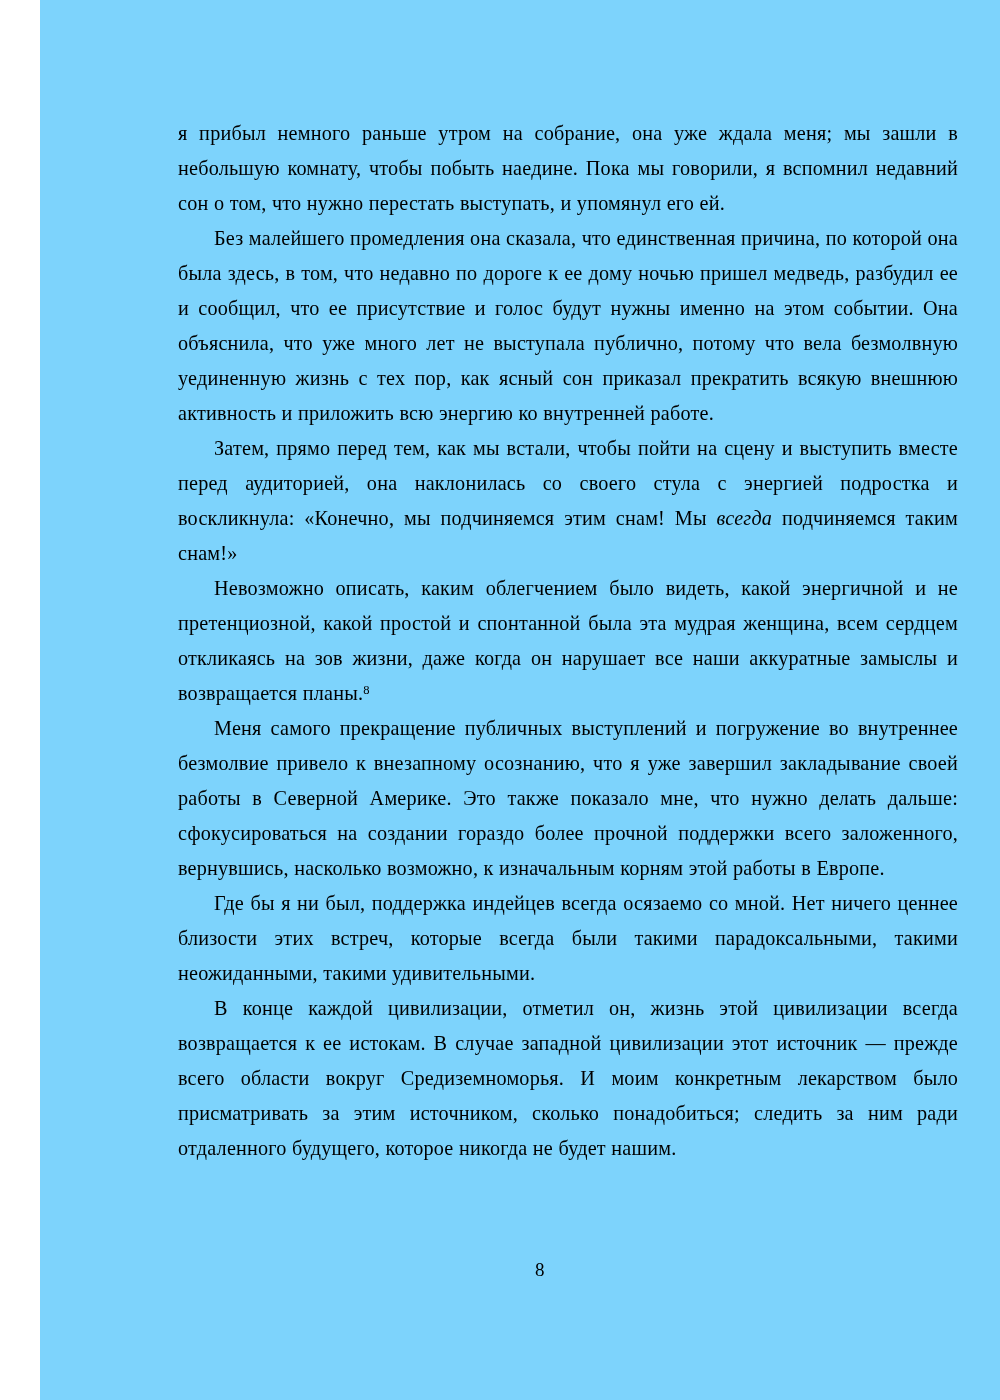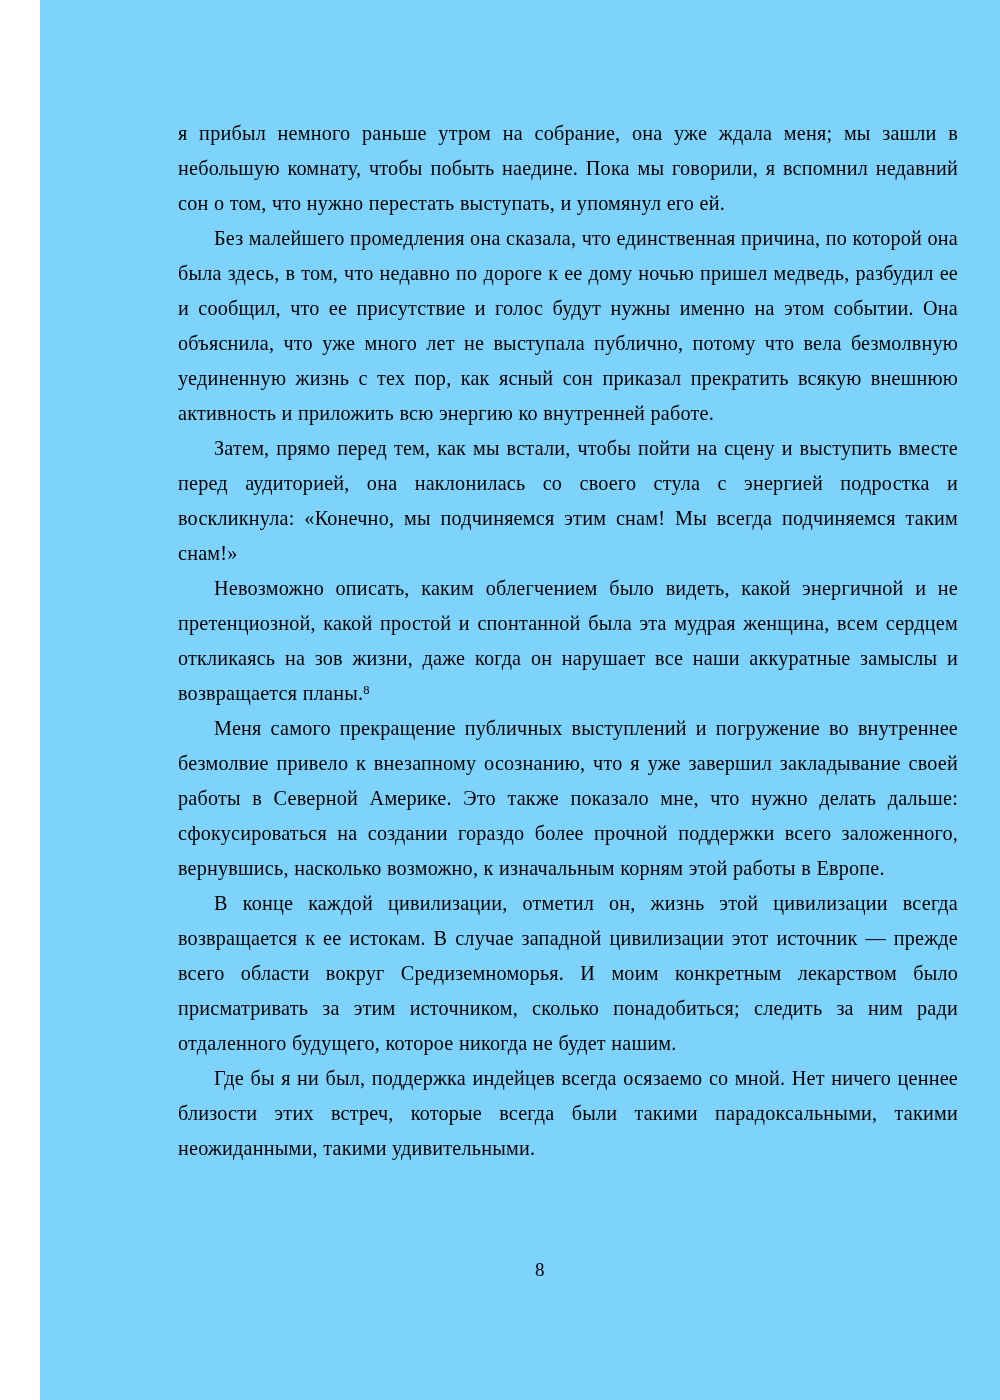--- a/index.html
+++ b/index.html
@@ -44,20 +44,21 @@
     -webkit-hyphens: manual;
     letter-spacing: 0.01em;
     word-spacing: 0.01em;
   }
 
   .para.no-indent {
     text-indent: 0;
   }
 
   .ital {
+    font-style: italic;
   }
 
   sup.fn {
     font-size: 0.62em;
     line-height: 0;
     vertical-align: 0.52em;
     letter-spacing: 0;
   }
 
   .folio {
@@ -82,21 +83,21 @@
 
     <p class="para">Без малейшего промедления она сказала, что единственная причина, по которой она была здесь, в том, что недавно по дороге к ее дому ночью пришел медведь, разбудил ее и сообщил, что ее присутствие и голос будут нужны именно на этом событии. Она объяснила, что уже много лет не выступала публично, потому что вела безмолвную уединенную жизнь с тех пор, как ясный сон приказал прекратить всякую внешнюю активность и приложить всю энергию ко внутренней работе.</p>
 
     <p class="para"><span>Затем, прямо перед тем, как мы встали, чтобы пойти на сцену и выступить вместе перед аудиторией, она наклонилась со своего стула с энергией подростка и воскликнула: «Конечно, мы подчиняемся этим снам! Мы </span><span class="ital">всегда</span><span> подчиняемся таким снам!»</span></p>
 
     <p class="para"><span>Невозможно описать, каким облегчением было видеть, какой энергичной и не претенциозной, какой простой и спонтанной была эта мудрая женщина, всем сердцем откликаясь на зов жизни, даже когда он нарушает все наши аккуратные замыслы и возвращается планы.</span><sup class="fn">8</sup></p>
 
     <p class="para">Меня самого прекращение публичных выступлений и погружение во внутреннее безмолвие привело к внезапному осознанию, что я уже завершил закладывание своей работы в Северной Америке. Это также показало мне, что нужно делать дальше: сфокусироваться на создании гораздо более прочной поддержки всего заложенного, вернувшись, насколько возможно, к изначальным корням этой работы в Европе.</p>
 
 
+    <p class="para">Где бы я ни был, поддержка индейцев всегда осязаемо со мной. Нет ничего ценнее близости этих встреч, которые всегда были такими парадоксальными, такими неожиданными, такими удивительными.</p>
+
     <p class="para">В конце каждой цивилизации, отметил он, жизнь этой цивилизации всегда возвращается к ее истокам. В случае западной цивилизации этот источник — прежде всего области вокруг Средиземноморья. И моим конкретным лекарством было присматривать за этим источником, сколько понадобиться; следить за ним ради отдаленного будущего, которое никогда не будет нашим.</p>
-
-    <p class="para">Где бы я ни был, поддержка индейцев всегда осязаемо со мной. Нет ничего ценнее близости этих встреч, которые всегда были такими парадоксальными, такими неожиданными, такими удивительными.</p>
 
   </div>
 
   <div class="folio">8</div>
 
 </div>
 
 </body></html>

